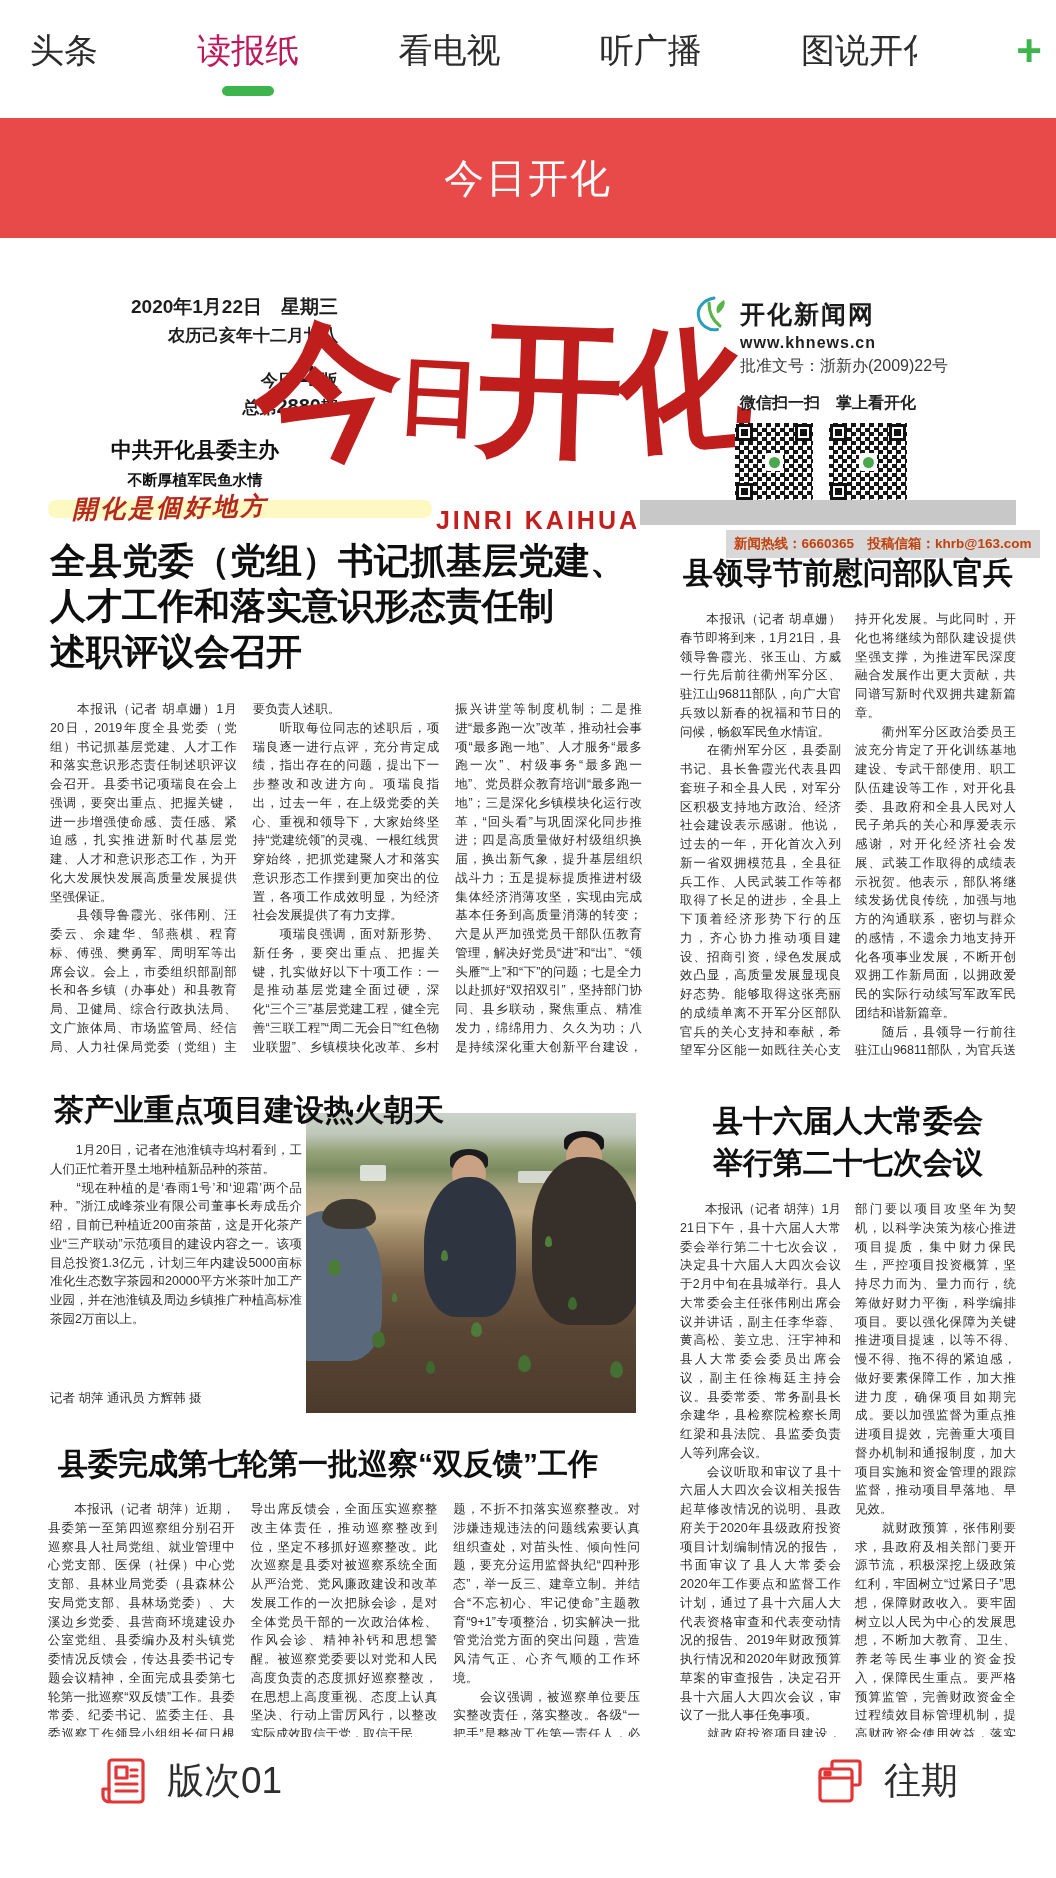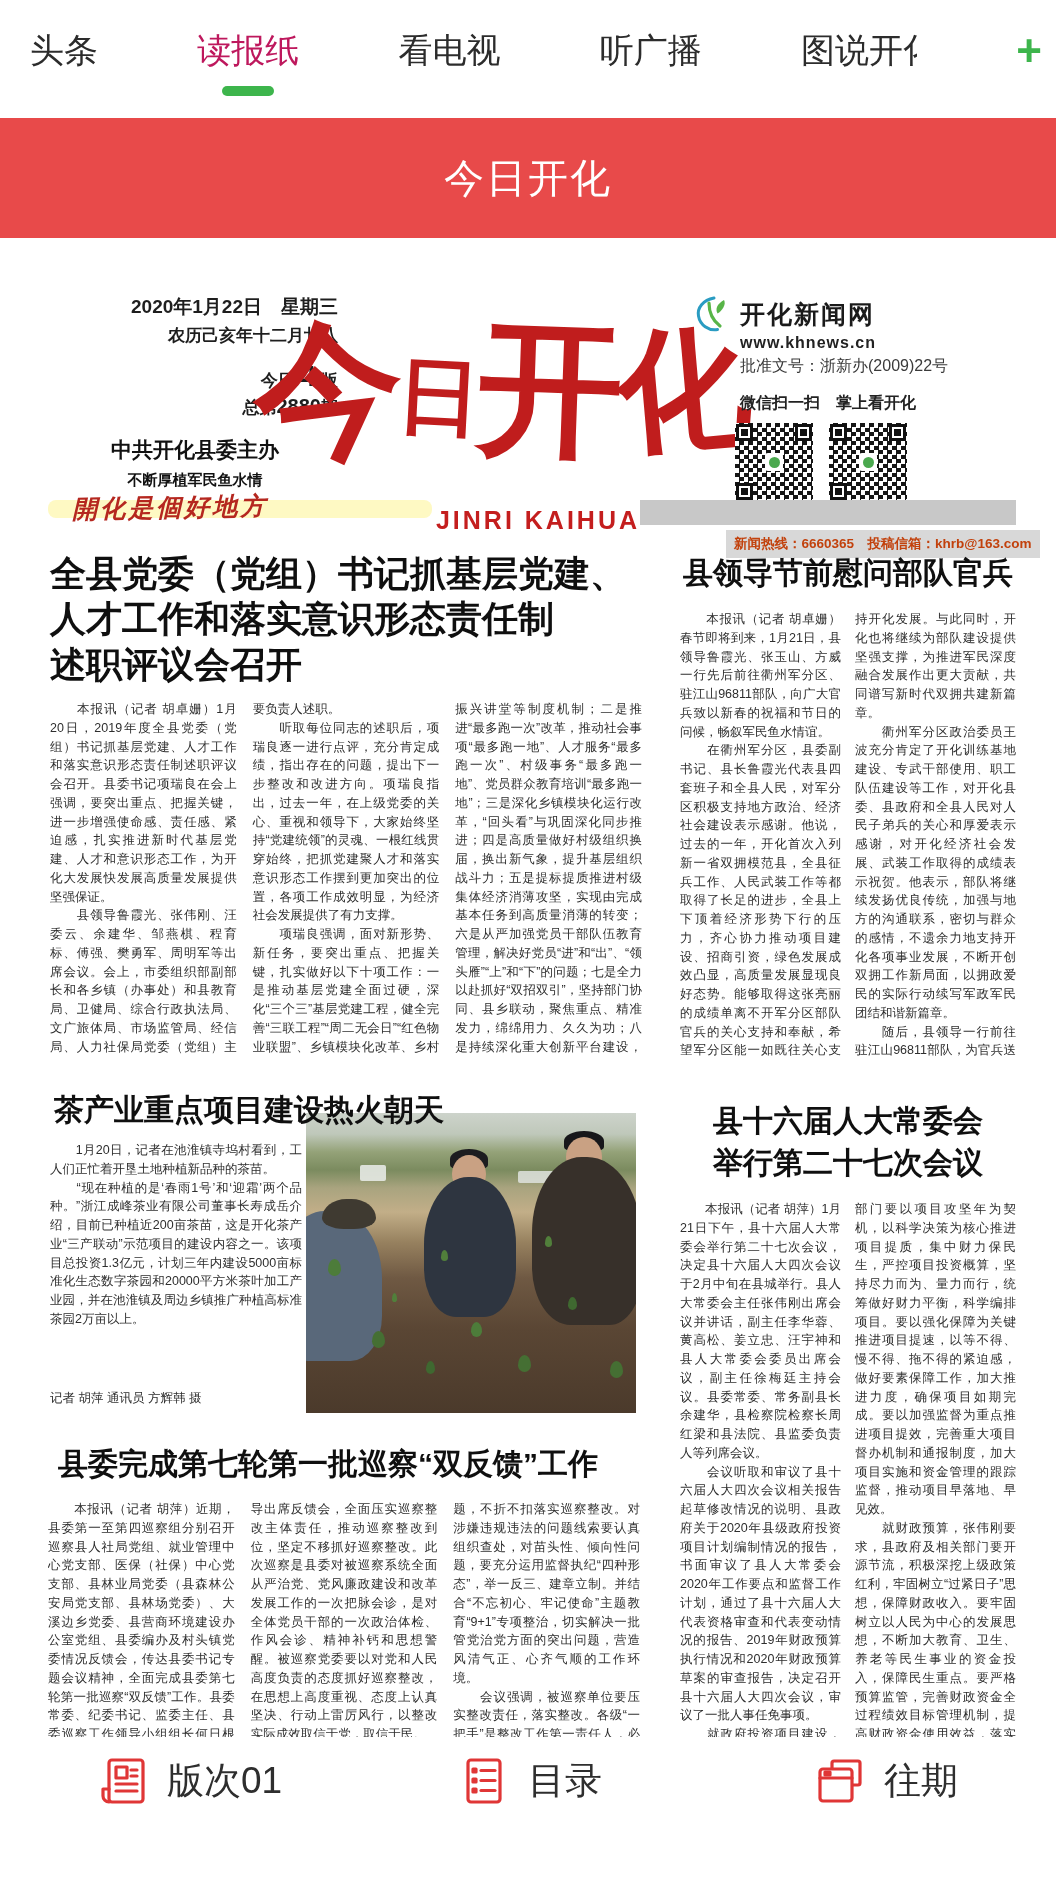--- a/index.html
+++ b/index.html
@@ -71,21 +71,21 @@
   .bar-left{left:48px;top:262px;width:384px;height:18px;background:#fef9c3;border-radius:8px;}
   .slogan{position:absolute;left:24px;top:-9px;font-size:25px;color:#b5271f;font-weight:bold;
       font-family:"DejaVu Serif","Liberation Serif",serif;font-style:italic;letter-spacing:3px;
       transform:rotate(-1deg);white-space:nowrap;}
   .pinyin{left:432px;top:268px;width:208px;text-align:right;font-size:25px;font-weight:900;
       color:#c41e1e;letter-spacing:3px;}
   .bar-right{left:640px;top:262px;width:376px;height:25px;background:#c8c8c8;}
   
   .headline{font-weight:900;color:#0f0f0f;white-space:pre-line;
       font-family:"Liberation Sans","DejaVu Sans",sans-serif;}
-  .a1-title{left:50px;top:313px;width:592px;font-size:36px;line-height:1.26;}
+  .a1-title{left:50px;top:300px;width:592px;font-size:36px;line-height:1.26;}
   .a2-title{left:678px;top:315px;width:340px;font-size:30px;text-align:center;}
   .a3-title{left:54px;top:852px;width:600px;font-size:30px;z-index:3;}
   .a4-title{left:678px;top:862px;width:340px;font-size:30px;text-align:center;line-height:1.4;}
   .a5-title{left:58px;top:1206px;width:586px;font-size:30px;}
   .article-body{font-size:12.5px;line-height:1.5;color:#2e2e2e;text-align:justify;
       white-space:pre-line;overflow:hidden;column-fill:auto;}
   .a1-body{left:50px;top:462px;width:592px;height:374px;column-count:3;column-gap:16px;}
   .a2-body{left:680px;top:372px;width:336px;height:464px;column-count:2;column-gap:14px;}
   .a3-body{left:50px;top:903px;width:252px;height:244px;}
   .a3-credit{left:50px;top:1152px;width:252px;font-size:12.5px;color:#2e2e2e;}
@@ -256,34 +256,20 @@
         <path d="M14 36 H8 v7 a6 6 0 0 0 6 6"></path>
         <rect x="21" y="14" width="11" height="11"></rect>
         <line x1="36" y1="17" x2="42" y2="17"></line>
         <line x1="36" y1="23" x2="42" y2="23"></line>
         <line x1="21" y1="31" x2="42" y2="31"></line>
         <line x1="21" y1="38" x2="42" y2="38"></line>
       </svg>
     </span>
     <span class="bb-label">版次01</span>
   </div>
-  <div class="bb-item bb2">
-    <span>
-      <svg class="icon-svg" width="56" height="56" viewBox="0 0 56 56" fill="none" stroke="#e03636" stroke-width="3.2" stroke-linecap="round" stroke-linejoin="round">
-        <rect x="12" y="7" width="32" height="42" rx="3"></rect>
-        <rect x="17" y="16" width="3" height="3" fill="#e03636"></rect>
-        <line x1="25" y1="17.5" x2="39" y2="17.5"></line>
-        <rect x="17" y="26" width="3" height="3" fill="#e03636"></rect>
-        <line x1="25" y1="27.5" x2="39" y2="27.5"></line>
-        <rect x="17" y="36" width="3" height="3" fill="#e03636"></rect>
-        <line x1="25" y1="37.5" x2="39" y2="37.5"></line>
-      </svg>
-    </span>
-    <span class="bb-label">目录</span>
-  </div>
   <div class="bb-item bb3">
     <span>
       <svg class="icon-svg" width="56" height="56" viewBox="0 0 56 56" fill="none" stroke="#e03636" stroke-width="3.2" stroke-linecap="round" stroke-linejoin="round">
         <rect x="20" y="8" width="28" height="24" rx="2"></rect>
         <rect x="8" y="16" width="32" height="32" rx="3" fill="#ffffff"></rect>
         <line x1="8" y1="25" x2="40" y2="25"></line>
         <rect x="13" y="19" width="5" height="3" fill="#e03636"></rect>
       </svg>
     </span>
     <span class="bb-label">往期</span>

